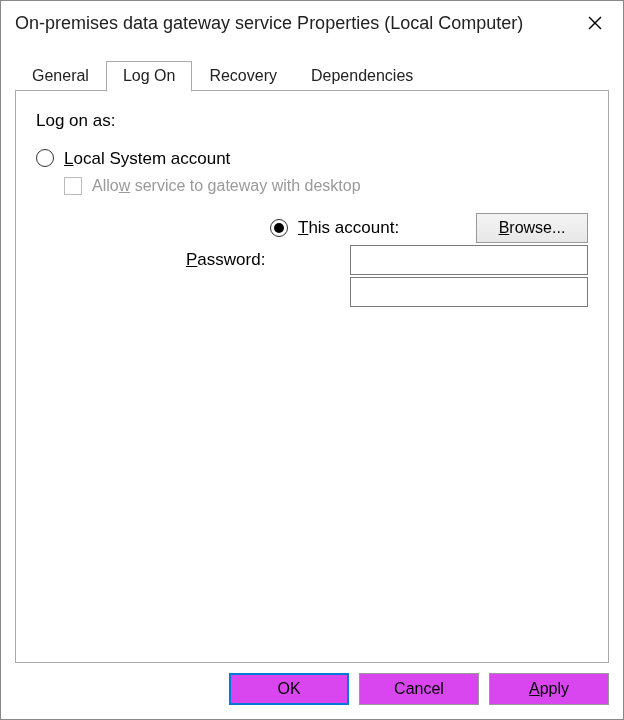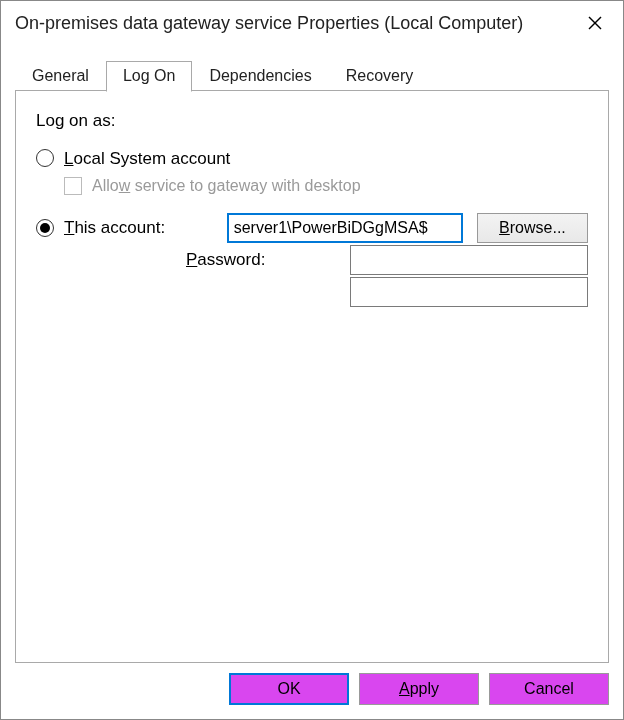--- a/index.html
+++ b/index.html
@@ -160,57 +160,56 @@
         <line x1="1" y1="1" x2="13" y2="13" stroke="#000" stroke-width="1.4"></line>
         <line x1="13" y1="1" x2="1" y2="13" stroke="#000" stroke-width="1.4"></line>
       </svg>
     </div>
   </div>
 
   <div class="tabs-area">
     <div class="tabstrip">
       <div class="tab">General</div>
       <div class="tab active">Log On</div>
+      <div class="tab">Recovery</div>
       <div class="tab">Dependencies</div>
-      <div class="tab">Recovery</div>
     </div>
 
     <div class="tab-panel">
       <div class="section-label">Log on as:</div>
 
       <div class="radio-row">
         <span class="radio"></span>
         <span class="radio-label"><span class="u">L</span><span>ocal System account</span></span>
       </div>
 
       <div class="checkbox-row disabled">
         <span class="checkbox"></span>
         <span><span>Allo</span><span class="u">w</span><span> service to gateway with desktop</span></span>
       </div>
 
       <div class="form-row">
         <div class="radio-area">
           <span class="radio checked"></span>
         </div>
         <div class="label-cell"><span class="u">T</span><span>his account:</span></div>
-        <input class="text-input focused" type="text" value="server1\PowerBiDGgMSA$" style="">
         <div class="browse-btn"><span class="u">B</span><span>rowse...</span></div>
       </div>
 
       <div class="form-row">
         <div class="radio-area"></div>
         <div class="label-cell"><span class="u">P</span><span>assword:</span></div>
         <input class="text-input" type="password" style="">
       </div>
 
       <div class="form-row">
         <div class="radio-area"></div>
         <input class="text-input" type="password" style="">
       </div>
     </div>
   </div>
 
   <div class="dialog-footer">
     <div class="dlg-btn default">OK</div>
+    <div class="dlg-btn">Cancel</div>
     <div class="dlg-btn"><span class="u">A</span><span>pply</span></div>
-    <div class="dlg-btn">Cancel</div>
   </div>
 </div>
 
 </body></html>

